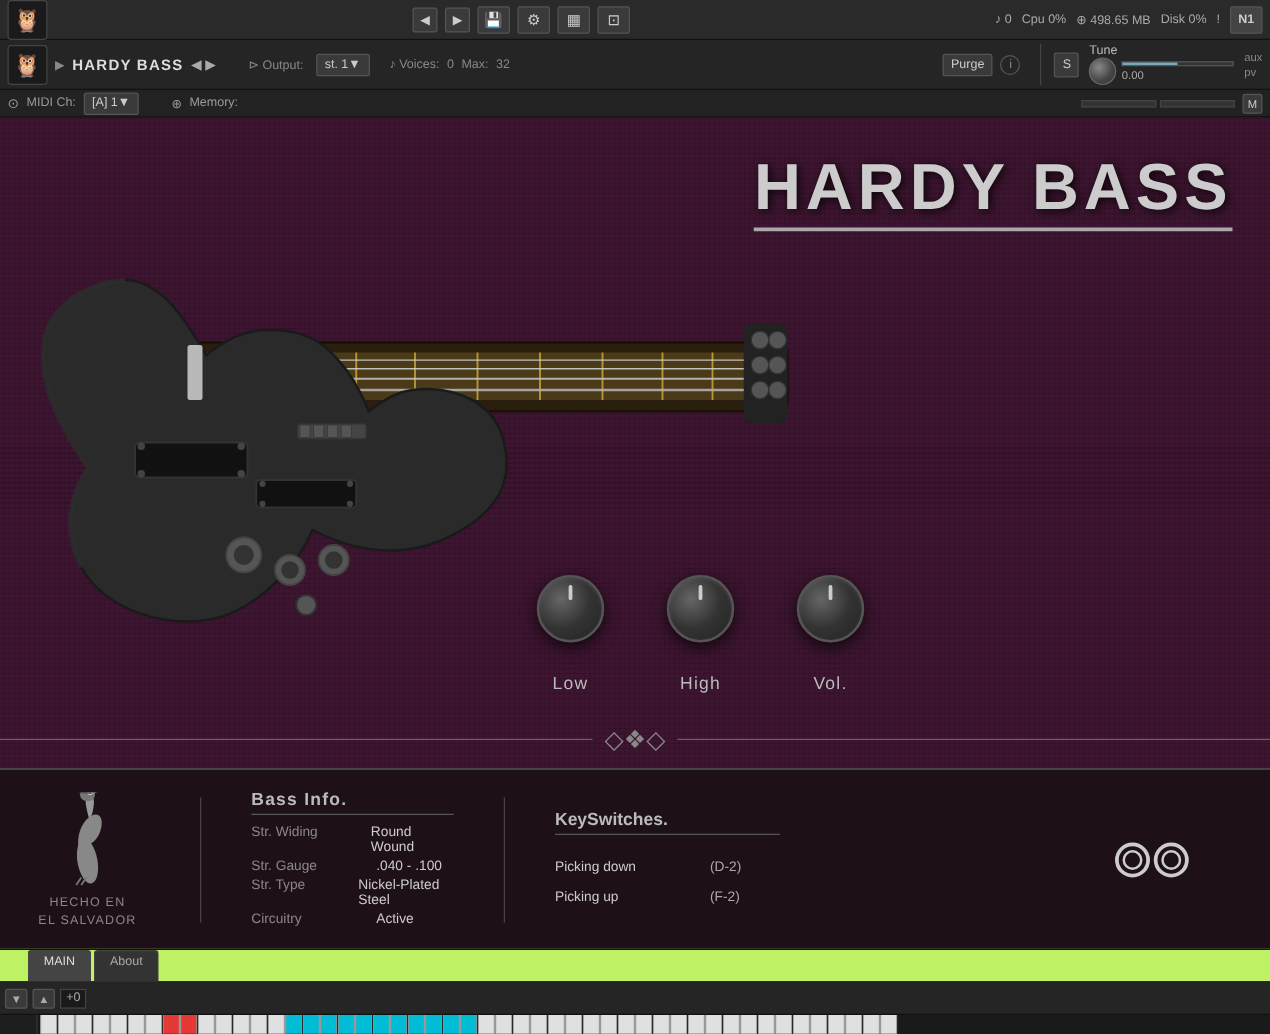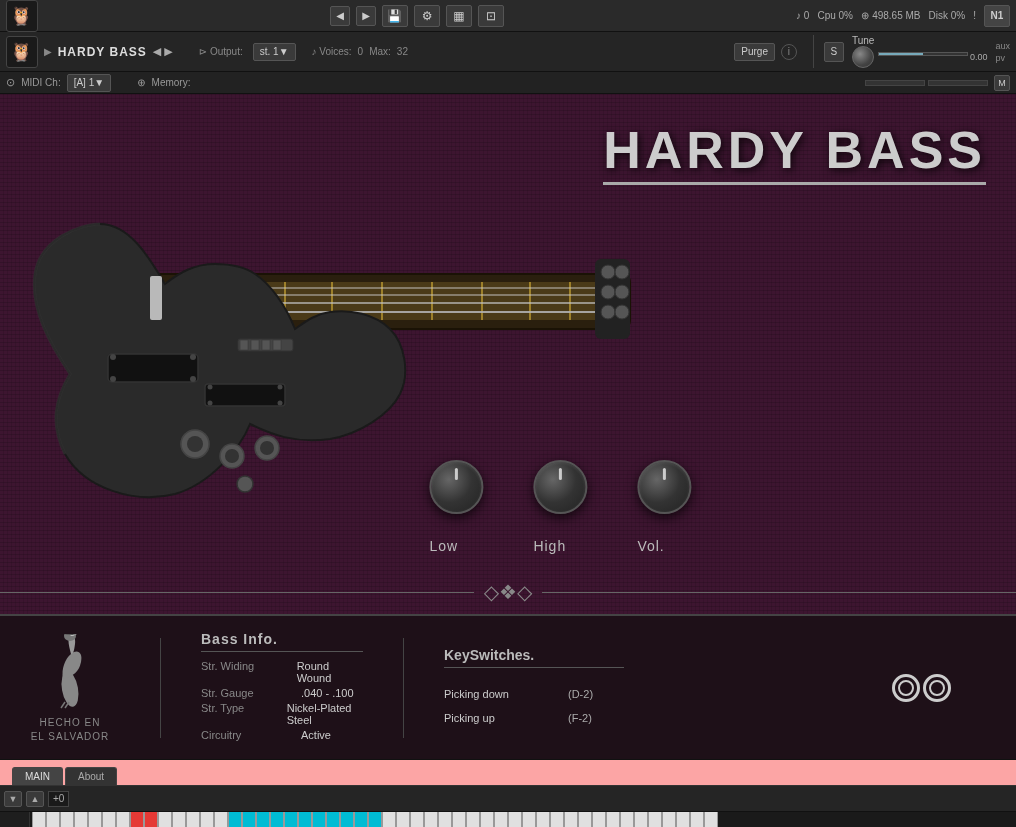--- a/index.html
+++ b/index.html
@@ -171,20 +171,21 @@
       left: 50%;
       transform: translateX(-30%);
       display: flex;
       gap: 50px;
       align-items: flex-end;
     }
 
     .knob-group {
       display: flex;
       flex-direction: column;
+      align-items: center;
       gap: 24px;
     }
 
     .knob {
       width: 54px;
       height: 54px;
       border-radius: 50%;
       background: radial-gradient(circle at 35% 35%, #666, #333 50%, #222);
       border: 2px solid #555;
       box-shadow: 0 4px 12px rgba(0,0,0,0.7), inset 0 1px 3px rgba(255,255,255,0.1);
@@ -370,24 +371,23 @@
       color: #ccc;
       letter-spacing: 2px;
       font-family: 'Arial Black', Arial, sans-serif;
       line-height: 1;
     }
 
     
     .tab-bar {
       width: 100%;
       height: 26px;
-      background: #fca5a5;
-      display: flex;
-      align-items: flex-end;
-      padding: 0 12px;
+      background: #bef264;
+      display: flex;
+      padding: 0 22px;
       gap: 2px;
       border-top: 1px solid #111;
     }
 
     .tab {
       padding: 3px 12px;
       font-size: 10px;
       background: #333;
       border: 1px solid #444;
       border-bottom: none;
@@ -545,21 +545,21 @@
       <span style="width:16px;height:16px;border:1px solid #555;border-radius:50%;display:flex;align-items:center;justify-content:center;cursor:pointer;font-size:10px;">i</span>
     </div>
   </div>
 
   <div style="display:flex;align-items:center;gap:8px;padding-left:10px;border-left:1px solid #444;">
     <div style="width:20px;height:20px;background:#3a3a3a;border:1px solid #555;border-radius:2px;display:flex;align-items:center;justify-content:center;font-size:10px;cursor:pointer;">S</div>
     <div style="display:flex;flex-direction:column;align-items:flex-start;gap:0;">
       <div style="font-size:10px;color:#bbb;">Tune</div>
       <div style="display:flex;align-items:center;gap:4px;">
         <div class="tune-knob-small"></div>
-        <div style="display:flex;flex-direction:row;gap:2px;">
+        <div style="display:flex;flex-direction:column;gap:2px;">
           <div class="level-bar">
             <div class="level-fill" style="width:50%"></div>
           </div>
           <div style="font-size:9px;color:#aaa;">0.00</div>
         </div>
       </div>
     </div>
     <div style="display:flex;flex-direction:column;gap:2px;font-size:9px;color:#888;">
       <span>aux</span>
       <span>pv</span>

